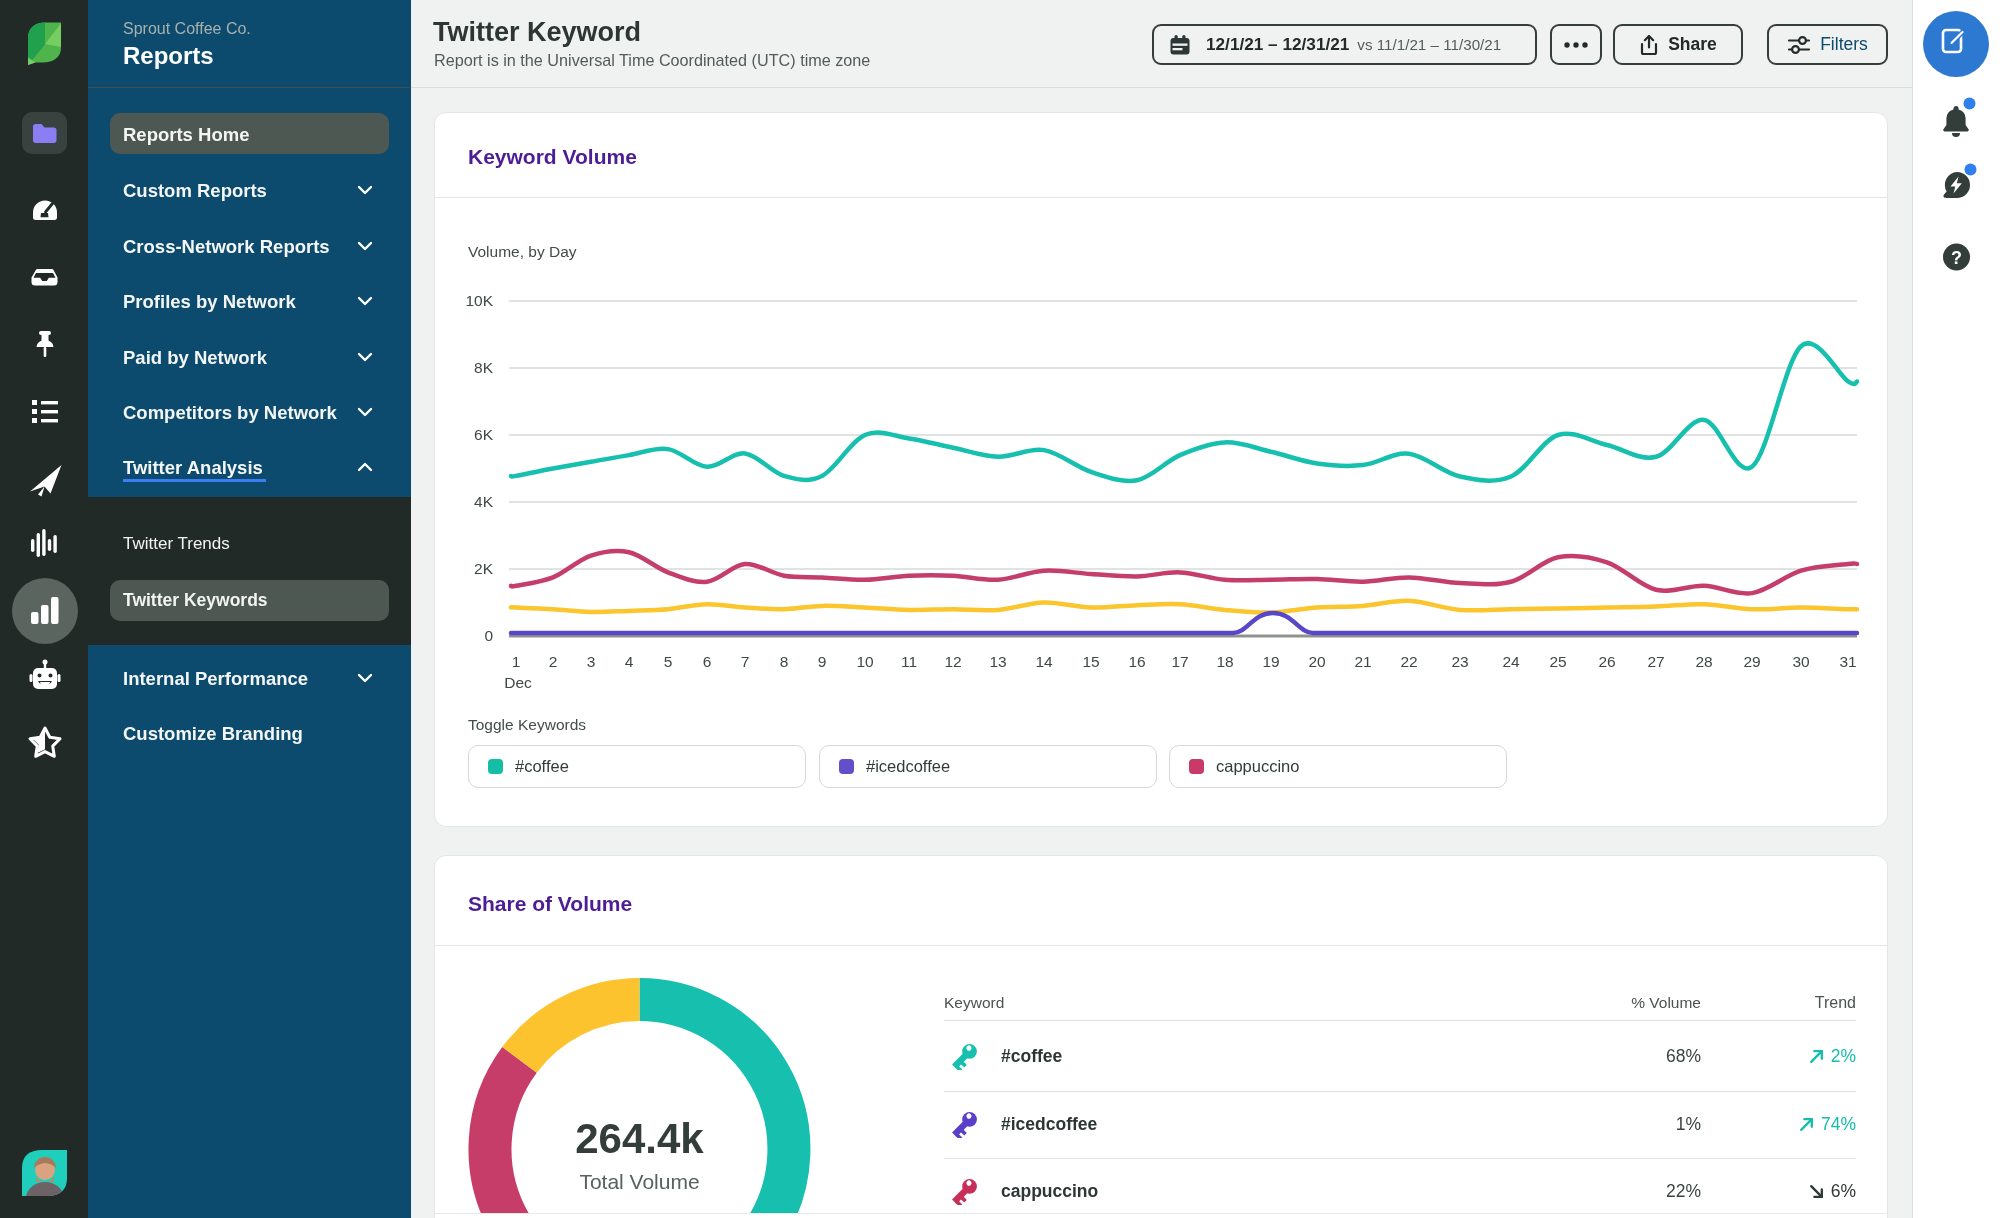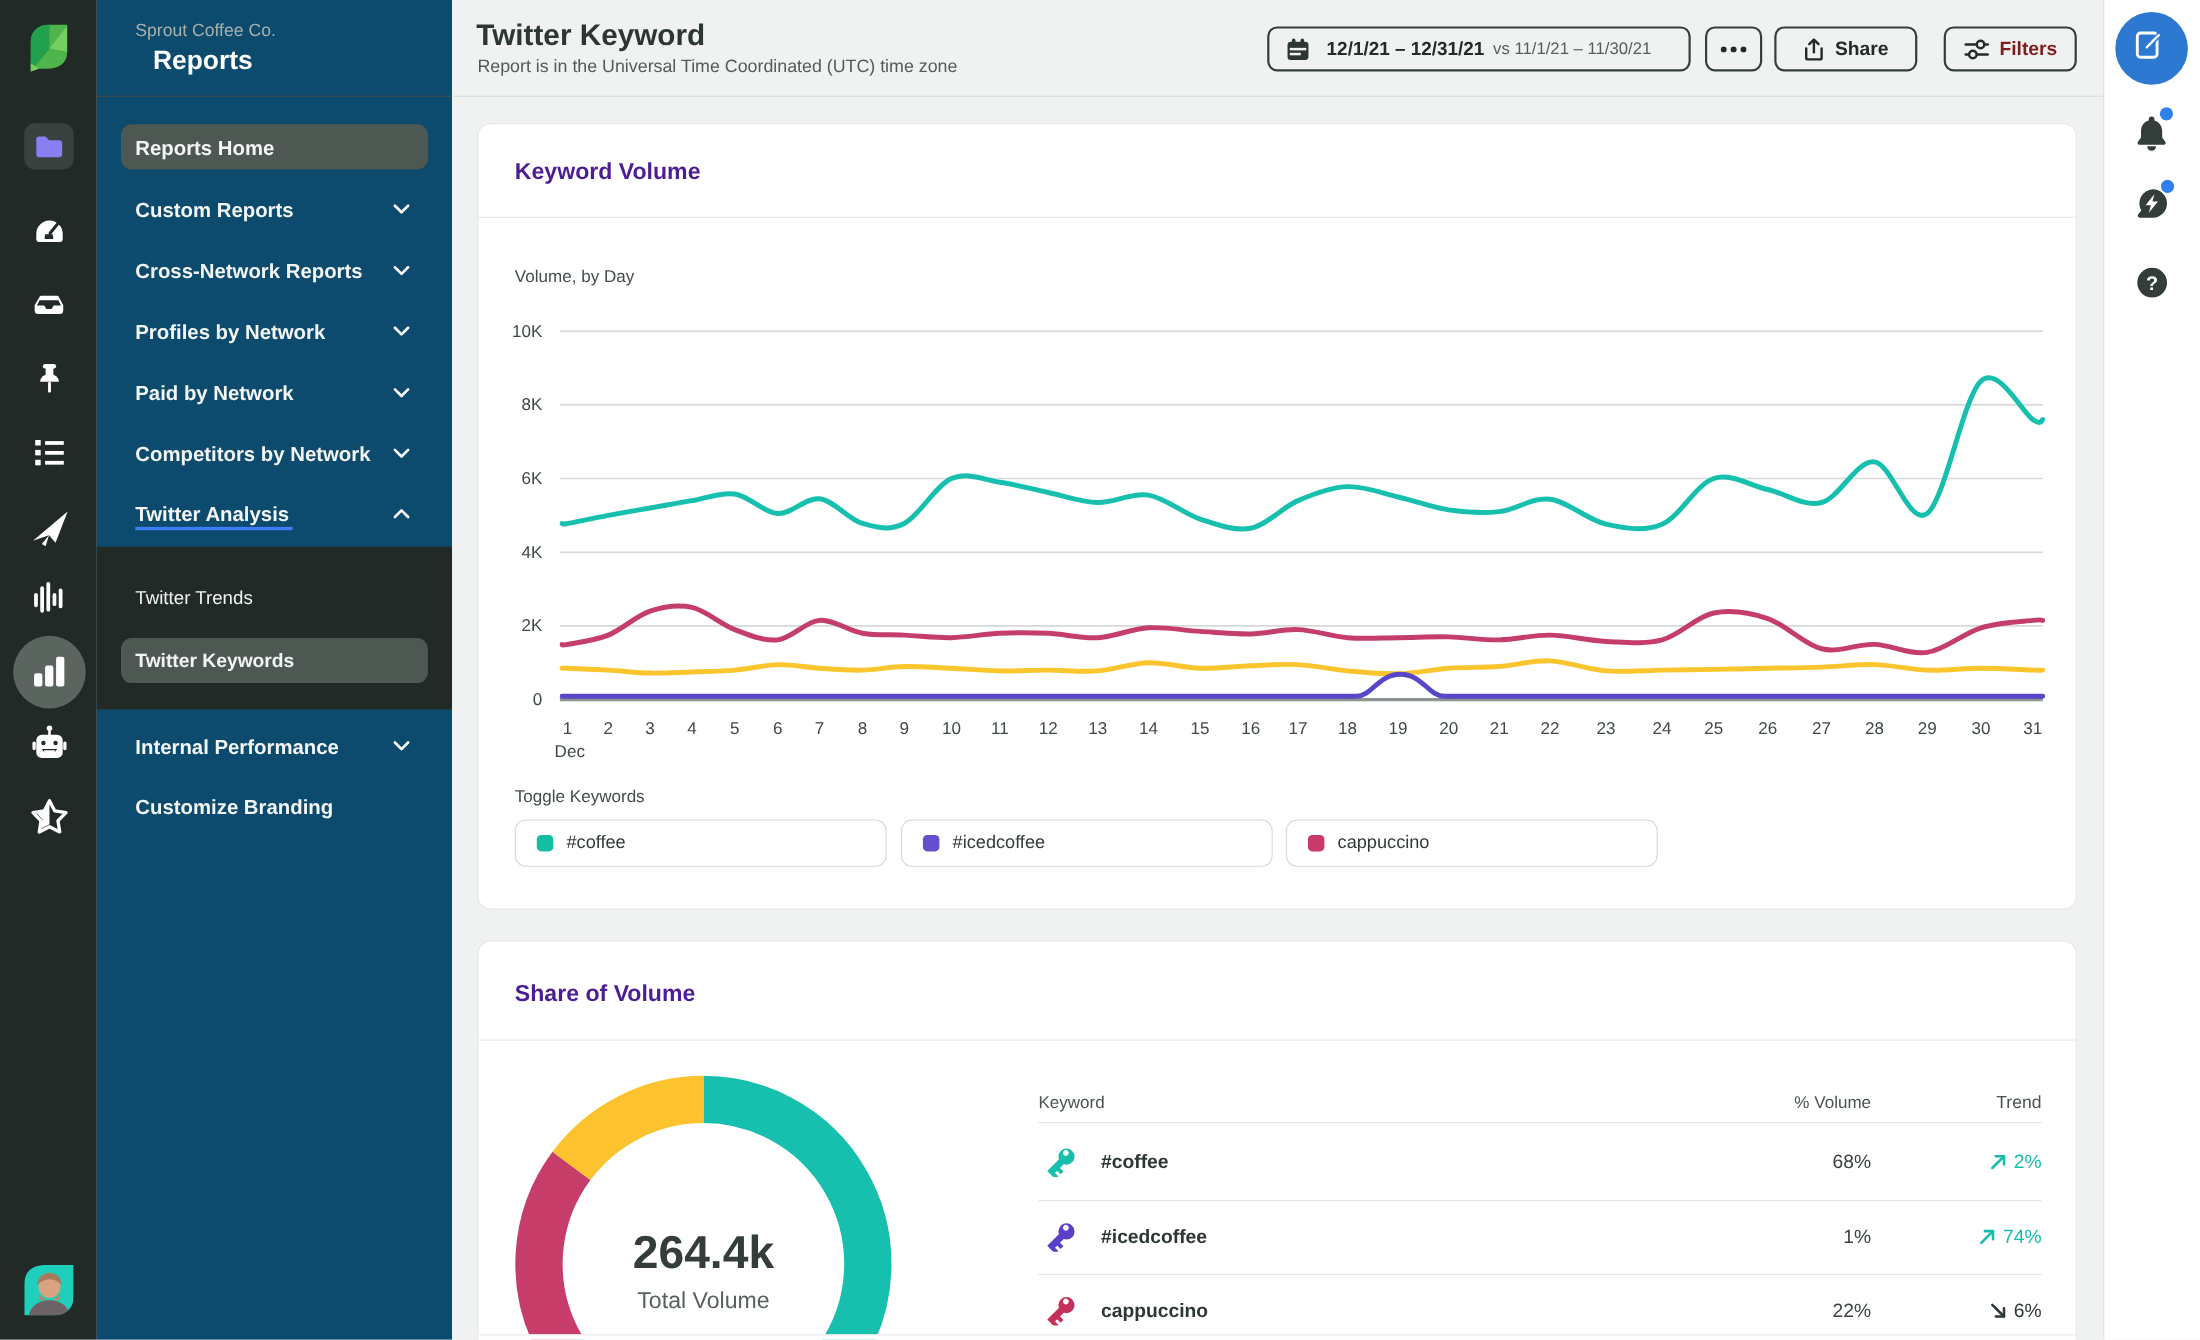--- a/index.html
+++ b/index.html
@@ -104,21 +104,21 @@
     <circle cx="45" cy="1170" r="10" fill="#d9a37f"></circle>
     <path d="M34 1168 a11 11 0 0 1 22 0 l-3 -2.5 a14 14 0 0 0 -16 0 Z" fill="#a9795c"></path>
     <path d="M36 1176 a9.5 9 0 0 0 18 0 v6 h-18 Z" fill="#b98a66"></path>
     <path d="M26 1198 a19 16 0 0 1 38 0 Z" fill="#6d6367"></path>
   </g>
 </svg>
 </div>
 
 <div class="panel" id="panel">
   <div class="abs" style="left:35px; top:20px; font-size:16px; color:#a9b1ad;">Sprout Coffee Co.</div>
-  <div class="abs" style="left:51px; top:42px; font-size:24px; font-weight:bold; color:#ffffff;">Reports</div>
+  <div class="abs" style="left:35px; top:42px; font-size:24px; font-weight:bold; color:#ffffff;">Reports</div>
   <div class="abs" style="left:0; top:87px; width:323px; border-top:1px solid #454e49;"></div>
 
   <div class="abs" style="left:22px; top:113px; width:279px; height:41px; background:#4e5852; border-radius:10px;"></div>
   <div class="abs mi" style="left:35px; top:124px;">Reports Home</div>
 
   <div class="abs mi" style="left:35px; top:180px;">Custom Reports</div>
   <svg class="abs" style="left:269px; top:185px;" width="16" height="10" viewBox="0 0 16 10">
       <path d="M2 2 L8 8 L14 2" fill="none" stroke="#ffffff" stroke-width="2.4" stroke-linecap="round" stroke-linejoin="round"></path>
     </svg>
 
@@ -200,21 +200,21 @@
 
     <div class="btn" style="left:1356px; top:24px; width:121px; justify-content:center;">
       <svg width="24" height="22" viewBox="0 0 24 22" style="margin-right:9px;">
         <g fill="none" stroke="#222b28" stroke-width="2.2" stroke-linecap="round">
           <line x1="2" y1="6.5" x2="22" y2="6.5"></line>
           <line x1="2" y1="15.5" x2="22" y2="15.5"></line>
         </g>
         <circle cx="15.5" cy="6.5" r="3.4" fill="#f0f2f1" stroke="#222b28" stroke-width="2.2"></circle>
         <circle cx="8.5" cy="15.5" r="3.4" fill="#f0f2f1" stroke="#222b28" stroke-width="2.2"></circle>
       </svg>
-      <span style="font-size:17.5px; font-weight:bold; color:#7f1d1d;text-align:right;">Filters</span>
+      <span style="font-size:17.5px; font-weight:normal; color:#0c4a6e;text-align:right;">Filters</span>
     </div>
   </div>
   <div class="card" id="card1" style="left:23px; top:112px; width:1454px; height:715px;">
     <div class="abs ctitle" style="left:33px; top:32px;">Keyword Volume</div>
     <div class="abs" style="left:0; top:84px; width:1452px; border-top:1px solid #e4e7e6;"></div>
     <svg class="abs" style="left:0; top:0;" width="1452" height="713" viewBox="434 112 1452 713">
 
       <g stroke="#d7d9d8" stroke-width="1.5">
         <line x1="508" y1="300" x2="1856" y2="300"></line>
         <line x1="508" y1="367" x2="1856" y2="367"></line>

